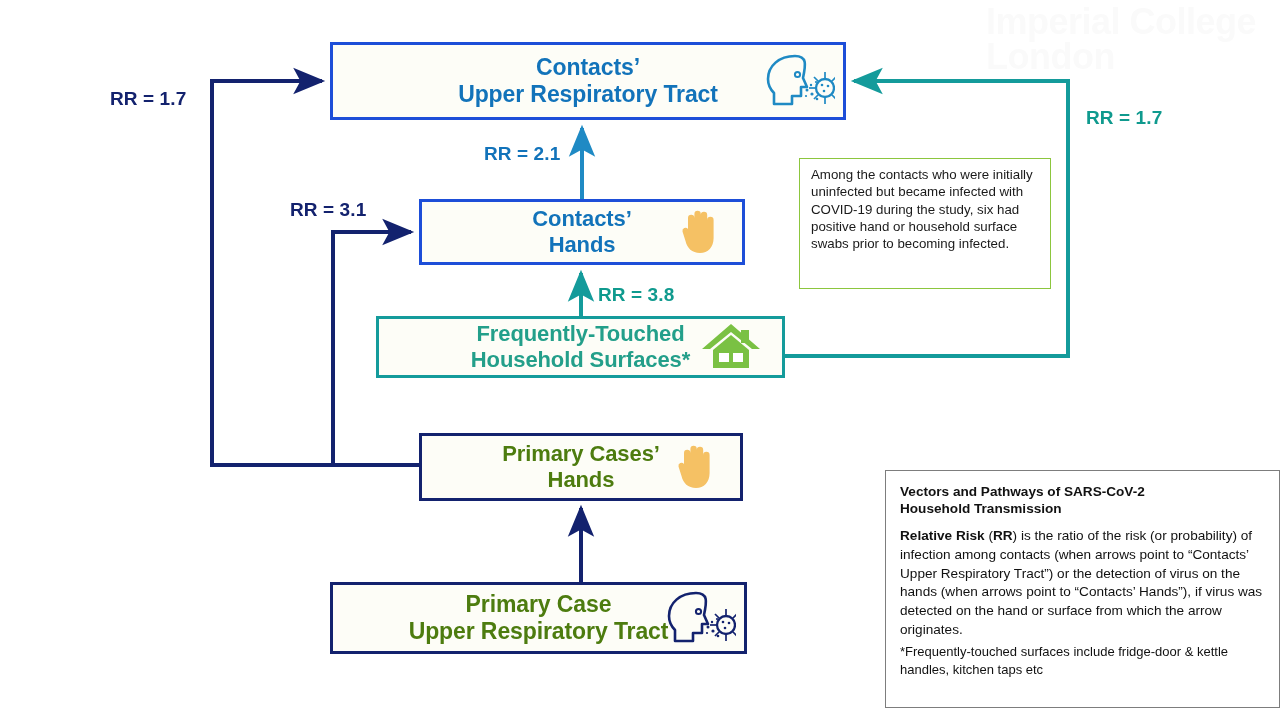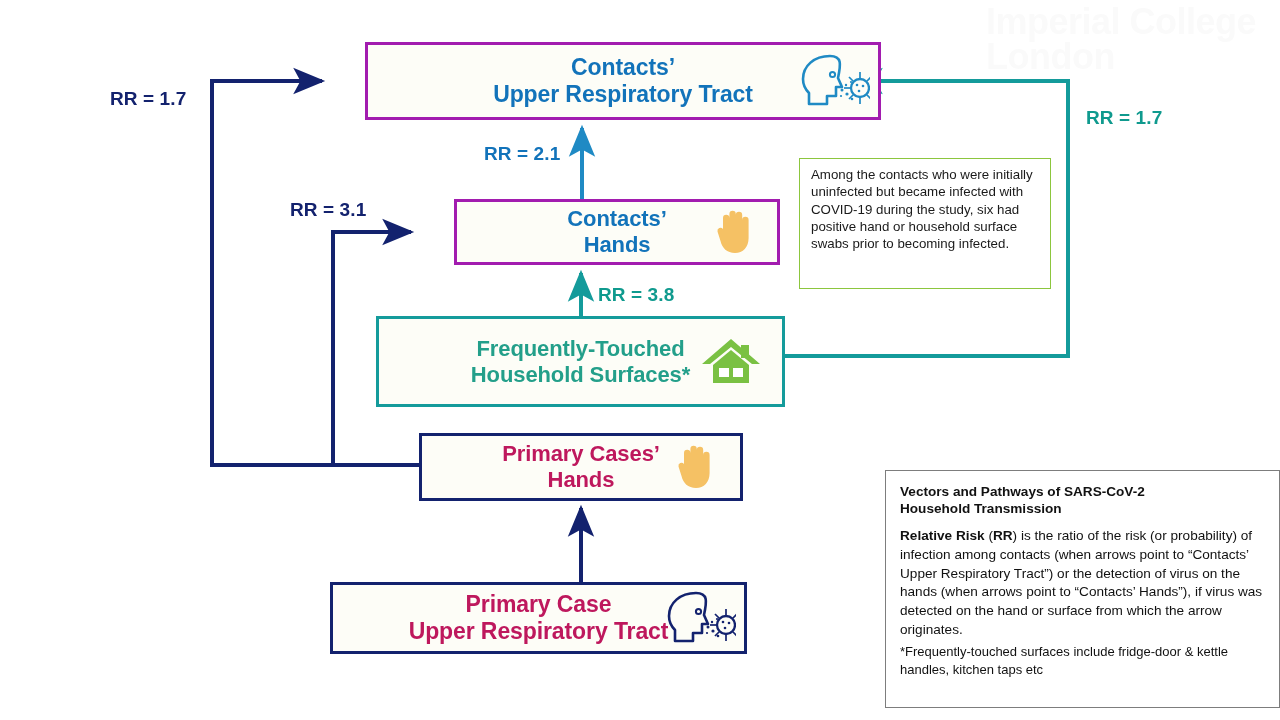--- a/index.html
+++ b/index.html
@@ -62,37 +62,37 @@
     letter-spacing: -0.1px;
   }
   .node .node-icon {
     position: absolute;
     display: flex;
     align-items: center;
     justify-content: center;
   }
 
   
-  .node.blue { border: 3px solid #a21caf; margin-left: 35px; }
+  .node.blue { border: 3px solid #1d4ed8; }
   .node.blue .node-label { color: #1273ba; }
 
   
   .node.teal { border: 3px solid #149b9b; }
   .node.teal .node-label { color: #239f8a; }
 
   
   .node.navy { border: 3px solid #13226e; }
-  .node.navy .node-label { color: #be185d; }
+  .node.navy .node-label { color: #4d7c0f; }
 
   
   #node-contacts-urt   { left: 330px; top: 42px;  width: 516px; height: 78px;  }
   #node-contacts-urt   .node-label { font-size: 23px; }
   #node-contacts-hands { left: 419px; top: 199px; width: 326px; height: 66px; }
   #node-contacts-hands .node-label { font-size: 22px; }
-  #node-surfaces       { left: 376px; top: 316px; width: 409px; height: 91px;  }
+  #node-surfaces       { left: 376px; top: 316px; width: 409px; height: 62px;  }
   #node-surfaces       .node-label { font-size: 22px; }
   #node-primary-hands  { left: 419px; top: 433px; width: 324px; height: 68px; }
   #node-primary-hands  .node-label { font-size: 22px; }
   #node-primary-urt    { left: 330px; top: 582px; width: 417px; height: 72px;  }
   #node-primary-urt    .node-label { font-size: 23px; }
 
   
   #icon-contacts-urt   { right: 8px;  top: 50%; transform: translateY(-50%); }
   #icon-primary-urt    { right: 8px;  top: 50%; transform: translateY(-50%); }
   #icon-contacts-hands { right: 22px; top: 50%; transform: translateY(-50%); }

